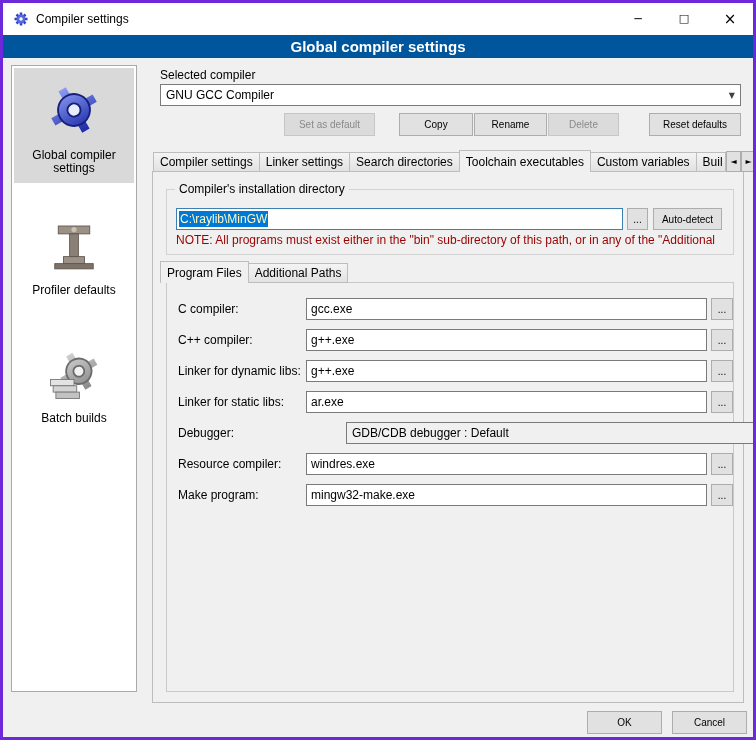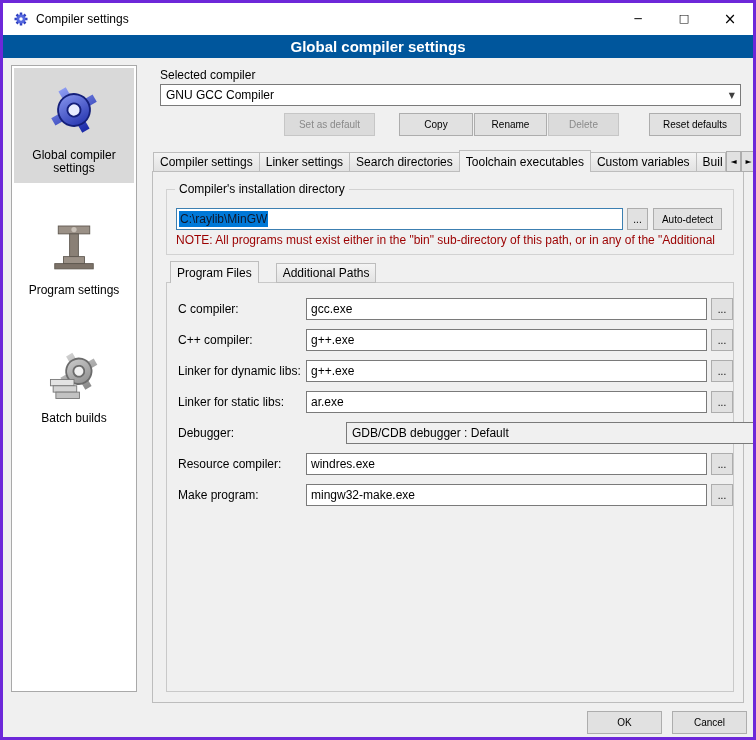--- a/index.html
+++ b/index.html
@@ -53,25 +53,25 @@
               background:#E1E1E1;border:1px solid #ADADAD;font-size:8px;text-align:center;padding:0;
               font-family:"DejaVu Sans",sans-serif;line-height:19px;}
   
   .tabpage{position:absolute;left:149px;top:168px;width:592px;height:532px;box-sizing:border-box;
            border:1px solid #BDBDBD;background:#F0F0F0;z-index:2;}
   .groupbox{position:absolute;left:163px;top:186px;width:566px;height:64px;border:1px solid #D2D2D2;z-index:3;}
   .groupbox .legend{position:absolute;left:8px;top:-8px;background:#F0F0F0;padding:0 4px;white-space:nowrap;}
   .dir-box{box-sizing:border-box;position:absolute;left:173px;top:205px;width:447px;height:22px;
            background:#fff;border:1px solid #3C7FB1;line-height:20px;padding:0 2px;overflow:hidden;
            white-space:nowrap;z-index:4;}
-  .dir-box .sel{background:#0078D7;color:#0f172a;padding:1px 1px;}
+  .dir-box .sel{background:#0078D7;color:#fef9c3;padding:1px 1px;}
   .note{position:absolute;left:173px;top:230px;width:556px;overflow:hidden;white-space:nowrap;
         color:#9B0000;z-index:4;}
   
-  .subtabstrip{position:absolute;left:167px;top:258px;height:22px;display:flex;align-items:flex-end;z-index:5;gap:18px;}
+  .subtabstrip{position:absolute;left:157px;top:258px;height:22px;display:flex;align-items:flex-end;z-index:5;}
   .subpage{position:absolute;left:163px;top:279px;width:568px;height:410px;box-sizing:border-box;
            border:1px solid #C9C9C9;background:#F0F0F0;z-index:4;}
   
   .form-row{position:absolute;left:163px;width:568px;height:22px;z-index:6;}
   .form-row .flabel{position:absolute;left:12px;top:4px;white-space:nowrap;}
   .form-row .tinput{left:140px;top:0;width:401px;height:22px;}
   .form-row .browse{left:545px;top:0;width:22px;height:22px;}
   .form-row .combo{left:140px;top:0;width:427px;height:22px;margin-left:40px;}
   
   .footer-btn{height:23px;}
@@ -125,21 +125,21 @@
       <span class="cap">Global compiler settings</span>
     </div>
     <div class="side-item" style="margin-top:24px;">
       <svg viewBox="0 0 64 64" width="56" height="56">
         <rect x="14" y="8" width="36" height="9" fill="#9B9187" stroke="#5D564E"></rect>
         <rect x="27" y="17" width="10" height="26" fill="#8A8076" stroke="#5D564E"></rect>
         <rect x="20" y="43" width="24" height="8" fill="#9B9187" stroke="#5D564E"></rect>
         <rect x="10" y="51" width="44" height="6" fill="#7C7268" stroke="#5D564E"></rect>
         <circle cx="32" cy="12" r="3" fill="#C9C1B8"></circle>
       </svg>
-      <span class="cap">Program settings</span>
+      <span class="cap">Profiler defaults</span>
     </div>
     <div class="side-item" style="margin-top:28px;">
       <svg viewBox="0 0 64 64" width="58" height="58">
         <defs>
           <linearGradient id="ggray" x1="0" y1="0" x2="1" y2="1">
             <stop offset="0" stop-color="#CFCFCF"></stop>
               <stop offset="1" stop-color="#8A8A8A"></stop>
           </linearGradient>
         </defs>
         <g transform="rotate(15 34 26) translate(6 -4)">

